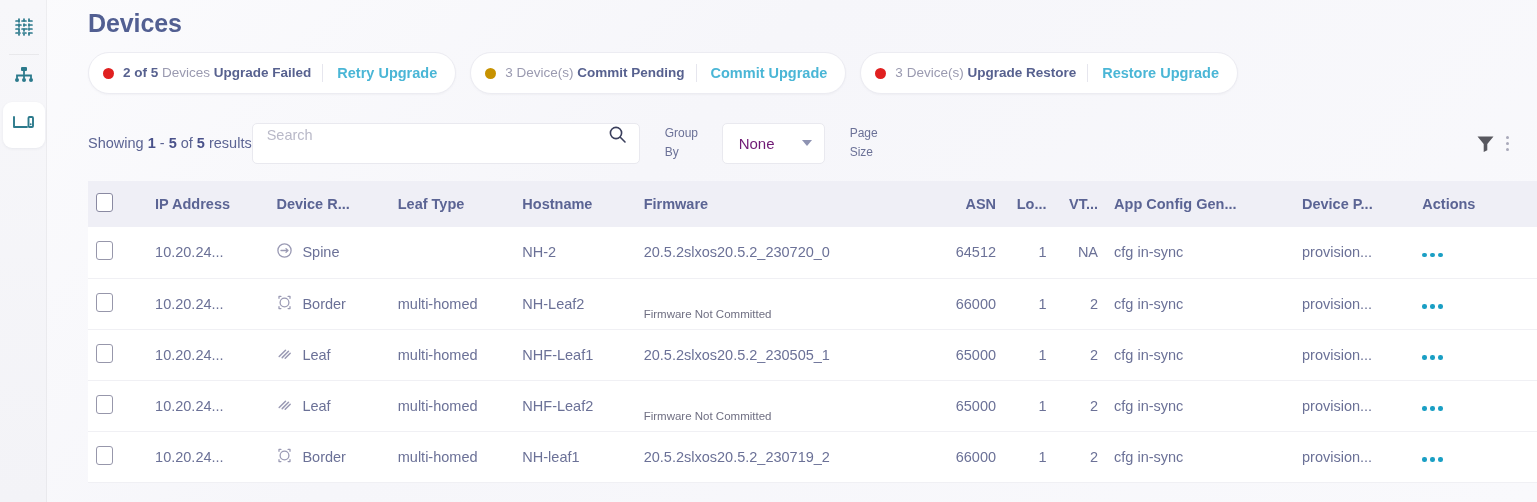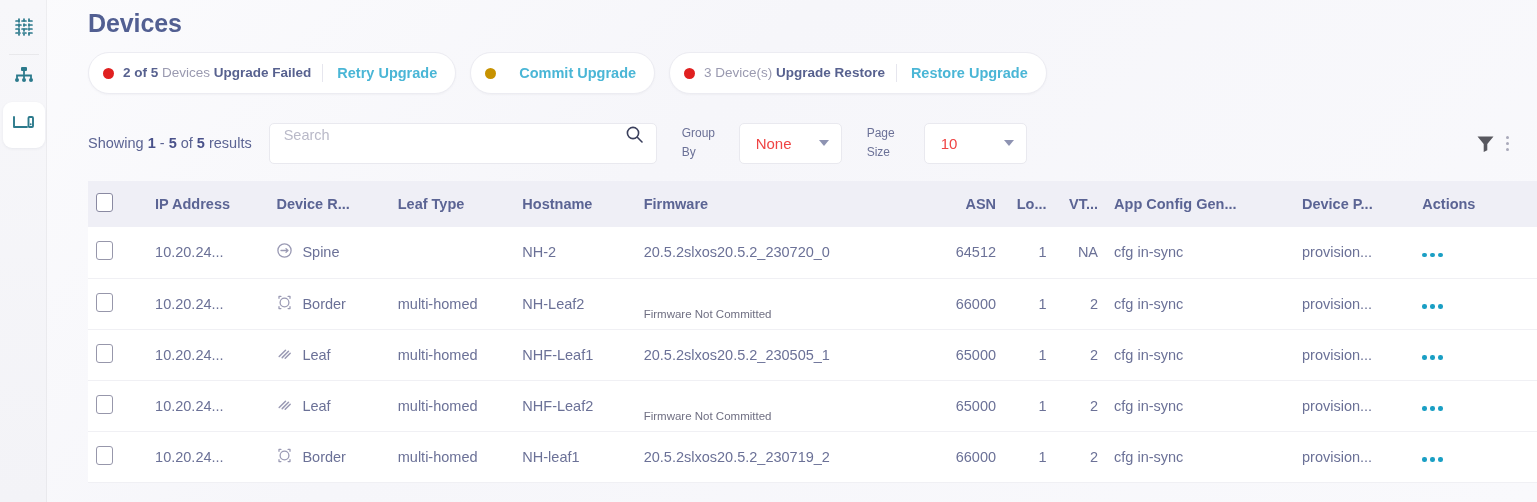--- a/index.html
+++ b/index.html
@@ -140,21 +140,20 @@
     justify-content: center;
   }
   .showing {
     font-size: 14.5px;
     color: #5c6493;
     white-space: nowrap;
   }
   .showing b { font-weight: bold; color: #49518a; }
 
   .search-box {
-    margin-left: 17px;
     width: 388px;
     height: 41px;
     background: #ffffff;
     border: 1px solid #e9e9ef;
     border-radius: 5px;
     display: flex;
     align-items: center;
     padding: 0 12px 17px 14px;
   }
   .search-input {
@@ -188,21 +187,21 @@
     display: flex;
     align-items: center;
     justify-content: space-between;
     padding: 0 12px 0 16px;
     cursor: pointer;
   }
   .select-box.w-groupby { width: 103px; }
   .select-box.w-pagesize { width: 103px; }
   .select-value {
     font-size: 15px;
-    color: #ef4444;
+    color: #701a75;
   }
   .caret {
     width: 0; height: 0;
     border-left: 5px solid transparent;
     border-right: 5px solid transparent;
     border-top: 6px solid #8e93b2;
     margin-left: 10px;
   }
 
   .toolbar-spacer { flex: 1; }
@@ -389,20 +388,21 @@
     <div class="pill-row">
 
       <div class="pill">
         <span class="dot red"></span>
         <span class="pill-text"><b>2 of 5</b><span> Devices </span><b>Upgrade Failed</b></span>
         <span class="pill-action">Retry Upgrade</span>
       </div>
 
       <div class="pill">
         <span class="dot amber"></span>
+        <span class="pill-text"><span>3</span><span> Device(s) </span><b>Commit Pending</b></span>
         <span class="pill-action">Commit Upgrade</span>
       </div>
 
       <div class="pill">
         <span class="dot red"></span>
         <span class="pill-text"><span>3</span><span> Device(s) </span><b>Upgrade Restore</b></span>
         <span class="pill-action">Restore Upgrade</span>
       </div>
 
     </div>
@@ -424,24 +424,20 @@
       <div class="tool-group">
         <span class="tool-label">Group By</span>
         <div class="select-box w-groupby">
           <span class="select-value">None</span>
           <span class="caret"></span>
         </div>
       </div>
 
       <div class="tool-group">
         <span class="tool-label">Page Size</span>
-        <div class="select-box w-pagesize">
-          <span class="select-value">10</span>
-          <span class="caret"></span>
-        </div>
       </div>
 
       <div class="toolbar-spacer"></div>
 
       <span class="icon-btn">
         <svg width="21" height="21" viewBox="0 0 21 21" fill="#58585f">
           <path d="M2.5 3.5h16l-6.2 7.4v6.4l-3.6 1.8v-8.2z"></path>
         </svg>
       </span>
 

